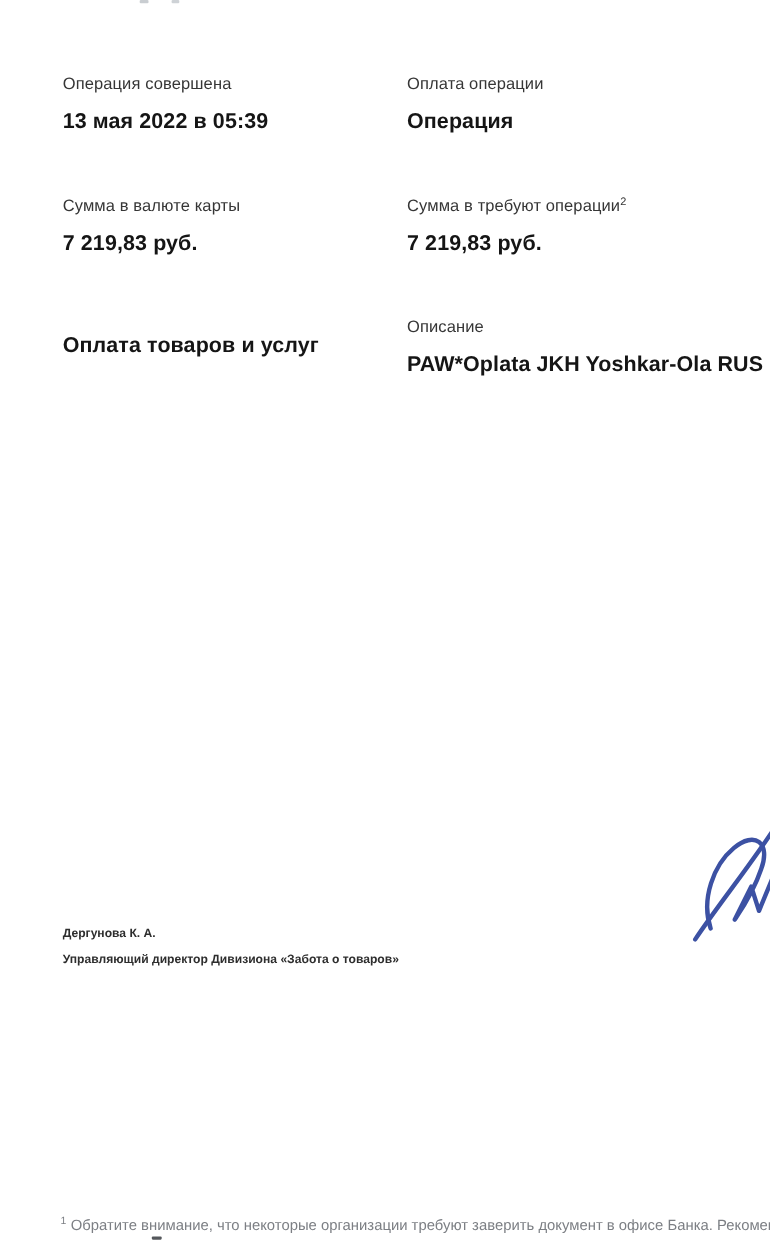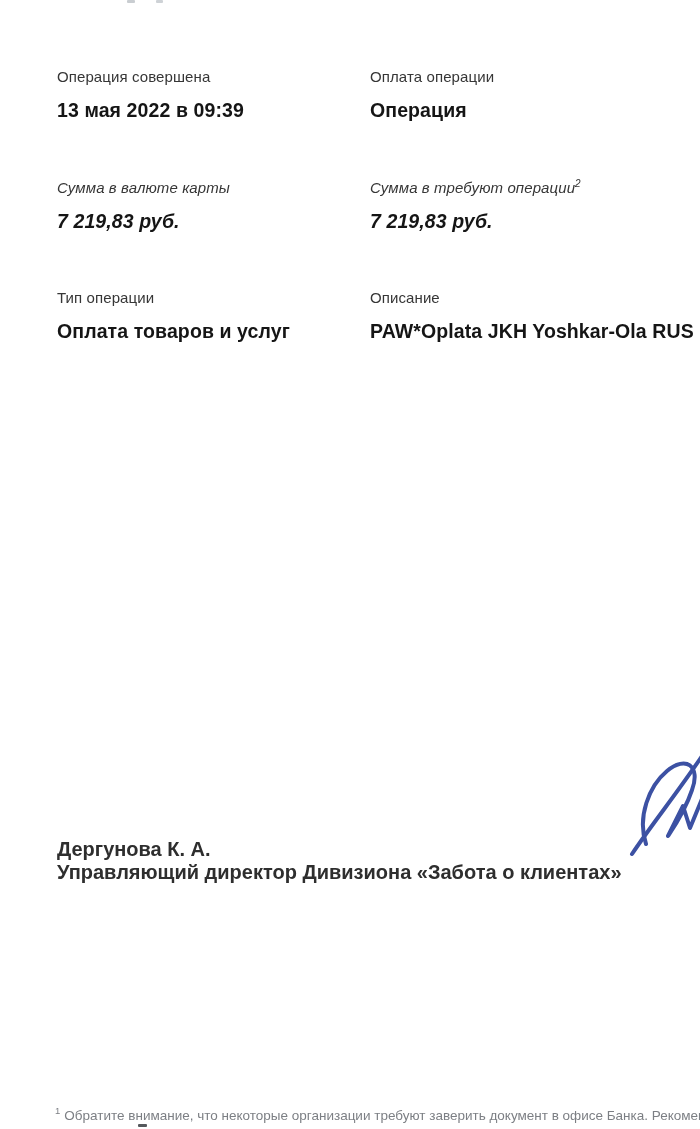--- a/index.html
+++ b/index.html
@@ -10,21 +10,21 @@
     background: #ffffff;
     overflow: hidden;
     font-family: "Liberation Sans", "DejaVu Sans", sans-serif;
   }
 
   
   .field { position: absolute; white-space: nowrap; }
   .c1 { left: 57px; }
   .c2 { left: 370px; }
   .r1 { top: 68px; }
-  .r2 { top: 179px; font-style: italic; }
+  .r2 { top: 179px; }
   .r3 { top: 289px; }
   .r4 { top: 400px; }
   .flabel {
     font-size: 15px;
     line-height: 17px;
     color: #363636;
     letter-spacing: 0.1px;
   }
   .flabel sup { font-size: 10px; line-height: 0; }
   .fvalue {
@@ -34,21 +34,21 @@
     font-weight: 700;
     color: #151515;
     letter-spacing: 0.1px;
   }
 
   
   .signatory {
     position: absolute;
     left: 57px;
     top: 838px;
-    font-size: 20px;
+    font-size: 11px;
     font-weight: 700;
     color: #2e2e2e;
     line-height: 23px;
     white-space: nowrap;
   }
 
   
   .signature-svg {
     position: absolute;
     left: 0; top: 0;
@@ -77,56 +77,55 @@
 </head>
 <body>
 
 <div class="page">
 
   <div class="artifact top1"></div>
   <div class="artifact top2"></div>
 
   <div class="field r1 c1">
     <div class="flabel">Операция совершена</div>
-    <div class="fvalue">13 мая 2022 в 09:39</div>
+    <div class="fvalue">13 мая 2022 в 05:39</div>
   </div>
   <div class="field r1 c2">
     <div class="flabel">Оплата операции</div>
     <div class="fvalue">Операция</div>
   </div>
 
   <div class="field r2 c1">
     <div class="flabel">Сумма в валюте карты</div>
     <div class="fvalue">7 219,83 руб.</div>
   </div>
   <div class="field r2 c2">
     <div class="flabel"><span>Сумма в требуют операции</span><sup>2</sup></div>
     <div class="fvalue">7 219,83 руб.</div>
   </div>
 
   <div class="field r3 c1">
-    <div class="flabel">Тип операции</div>
     <div class="fvalue">Оплата товаров и услуг</div>
   </div>
   <div class="field r3 c2">
     <div class="flabel">Описание</div>
     <div class="fvalue">PAW*Oplata JKH Yoshkar-Ola RUS</div>
   </div>
 
 
   <svg class="signature-svg" viewBox="0 0 700 1129" xmlns="http://www.w3.org/2000/svg">
     <g fill="none" stroke="#3c51a3" stroke-width="4" stroke-linecap="round" stroke-linejoin="round">
       <path d="M 632 854 C 652 824, 678 792, 702 756"></path>
       <path d="M 646 844 C 637 817, 649 786, 667 771 C 686 755, 701 766, 692 790 C 685 811, 674 827, 668 836 L 683 806 L 690 828 L 702 799"></path>
     </g>
   </svg>
 
   <div class="signatory">
     <div>Дергунова К. А.</div>
-    <div>Управляющий директор Дивизиона «Забота о клиентах»</div>
+    <div>Управляющий директор Дивизиона «Забота о товаров»</div>
   </div>
 
   <div class="footnote">
     <sup>1</sup><span>Обратите внимание, что некоторые организации требуют заверить документ в офисе Банка. Рекомендуем</span>
   </div>
 
   <div class="artifact bottom"></div>
 
 </div>
 

